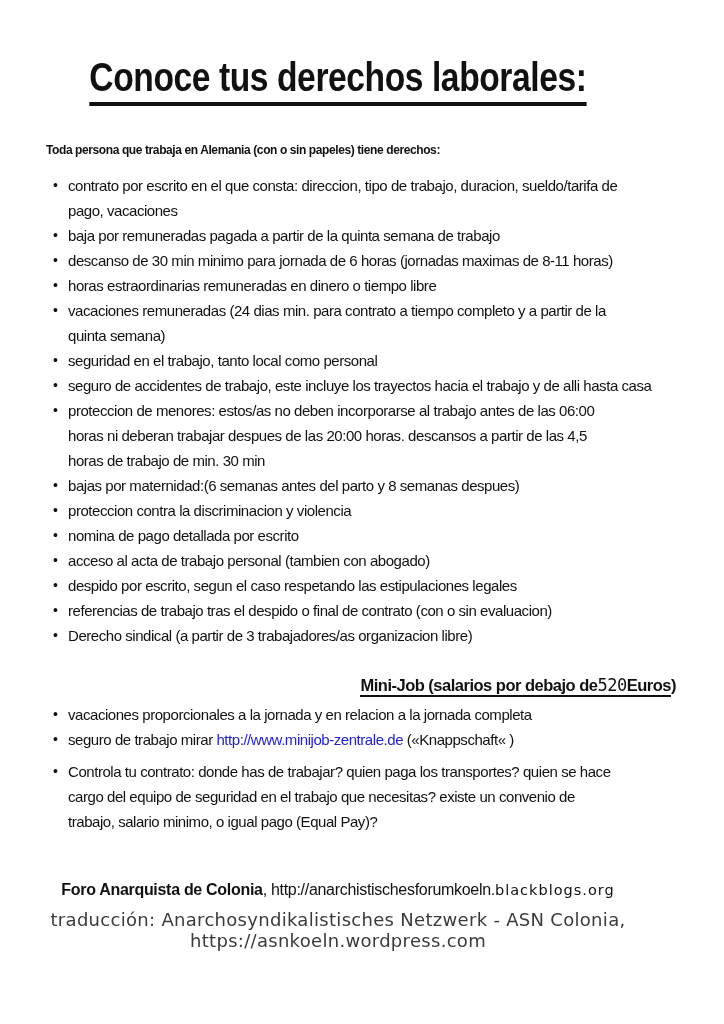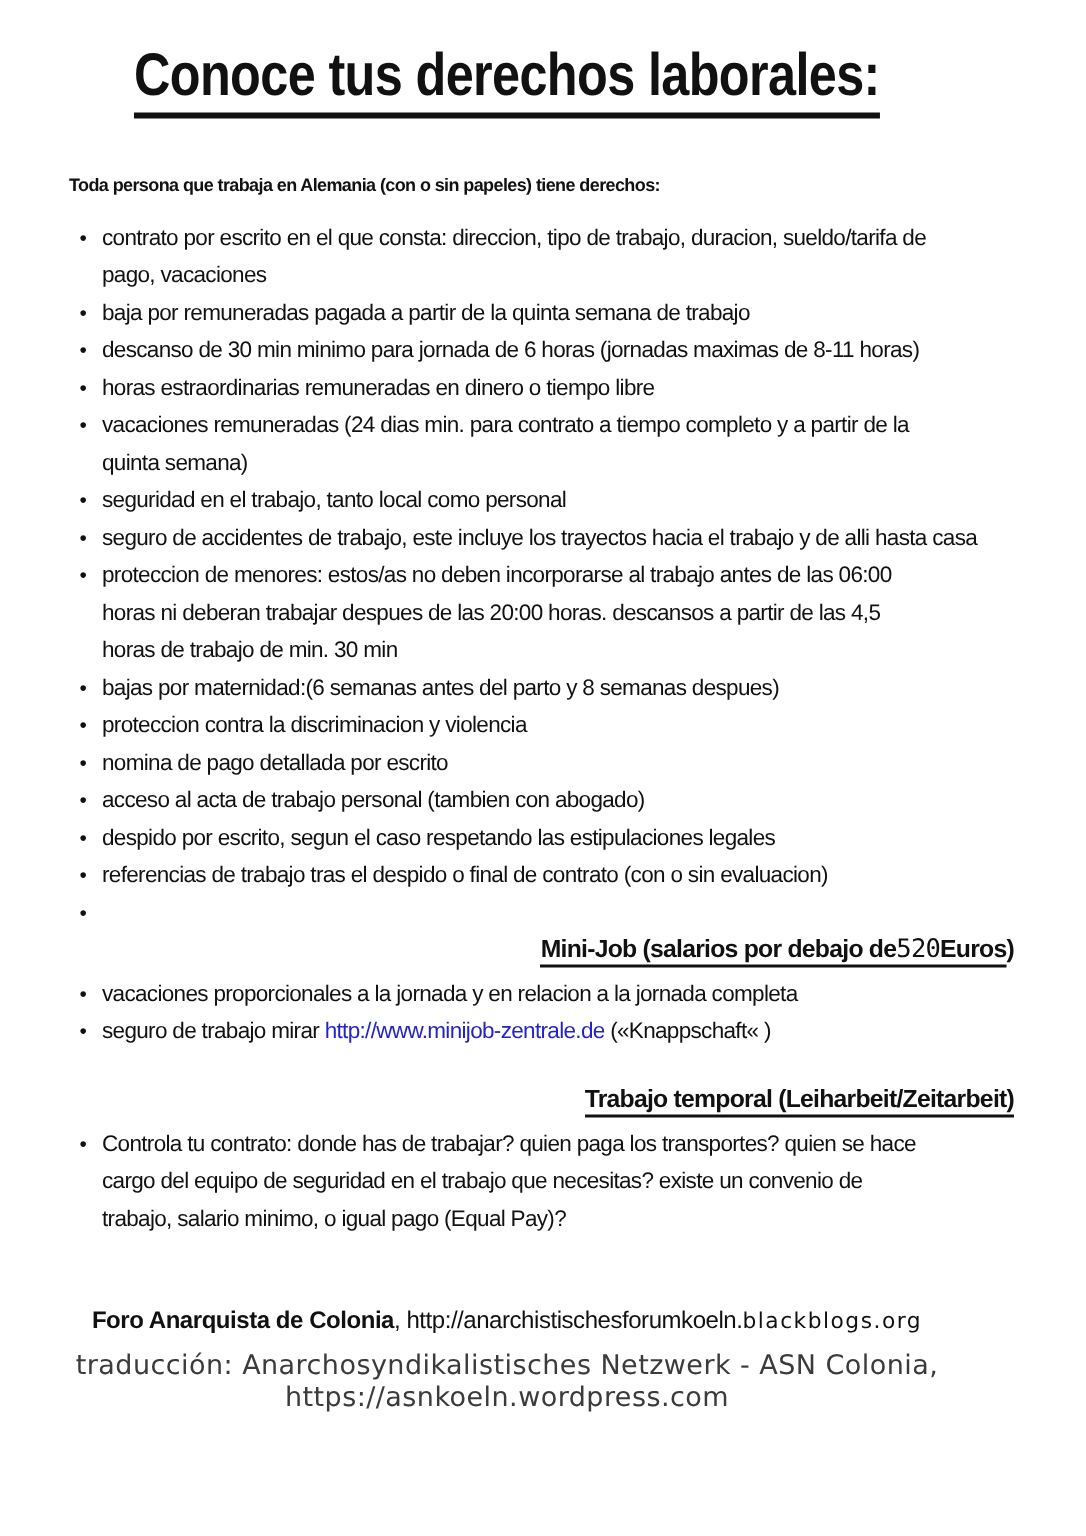--- a/index.html
+++ b/index.html
@@ -7,21 +7,21 @@
   body {
     background: #ffffff;
     color: #111111;
     font-family: "Liberation Sans", sans-serif;
     overflow: hidden;
     position: relative;
   }
   .page {
     width: 676px;
     height: 1024px;
-    padding: 28px 0 0 0;
+    padding: 55px 0 0 0;
   }
 
   
   .doc-title {
     text-align: center;
     font-size: 40px;
     font-weight: bold;
     line-height: 1.1;
   }
   .doc-title .title-underline {
@@ -135,31 +135,30 @@
     <li class="clip"><span class="dot">•</span><span class="li-text">seguro de accidentes de trabajo, este incluye los trayectos hacia el trabajo y de alli hasta casa</span></li>
     <li><span class="dot">•</span><span class="li-text">proteccion de menores: estos/as no deben incorporarse al trabajo antes de las 06:00
 horas ni deberan trabajar despues de las 20:00 horas. descansos a partir de las 4,5
 horas de trabajo de min. 30 min</span></li>
     <li><span class="dot">•</span><span class="li-text">bajas por maternidad:(6 semanas antes del parto y 8 semanas despues)</span></li>
     <li><span class="dot">•</span><span class="li-text">proteccion contra la discriminacion y violencia</span></li>
     <li><span class="dot">•</span><span class="li-text">nomina de pago detallada por escrito</span></li>
     <li><span class="dot">•</span><span class="li-text">acceso al acta de trabajo personal (tambien con abogado)</span></li>
     <li><span class="dot">•</span><span class="li-text">despido por escrito, segun el caso respetando las estipulaciones legales</span></li>
     <li><span class="dot">•</span><span class="li-text">referencias de trabajo tras el despido o final de contrato (con o sin evaluacion)</span></li>
-    <li><span class="dot">•</span></li>
+    <li><span class="dot">•</span><span class="li-text">Derecho sindical (a partir de 3 trabajadores/as organizacion libre)</span></li>
   </ul>
 
   <h3 class="section-heading"><span class="underlined"><span>Mini-Job (salarios por debajo de</span><span class="mono-num">520</span><span>Euros</span></span><span>)</span></h3>
 
   <ul class="rights sub-list">
     <li><span class="dot">•</span><span class="li-text">vacaciones proporcionales a la jornada y en relacion a la jornada completa</span></li>
     <li><span class="dot">•</span><span class="li-text"><span>seguro de trabajo mirar </span><a href="#" class="inline-link">http://www.minijob-zentrale.de</a><span> («Knappschaft« )</span></span></li>
   </ul>
 
-  <h3 class="section-heading temp-heading"><span class="underlined">Trabajo temporal (Leiharbeit/Zeitarbeit)</span></h3>
 
   <ul class="rights sub-list">
     <li><span class="dot">•</span><span class="li-text">Controla tu contrato: donde has de trabajar? quien paga los transportes? quien se hace
 cargo del equipo de seguridad en el trabajo que necesitas? existe un convenio de
 trabajo, salario minimo, o igual pago (Equal Pay)?</span></li>
   </ul>
 
   <div class="footer-line1"><span class="org-bold">Foro Anarquista de Colonia</span><span>, http://anarchistischesforumkoeln.</span><span class="org-domain">blackblogs.org</span></div>
 
   <div class="footer-line2">traducción: Anarchosyndikalistisches Netzwerk - ASN Colonia, https://asnkoeln.wordpress.com</div>

